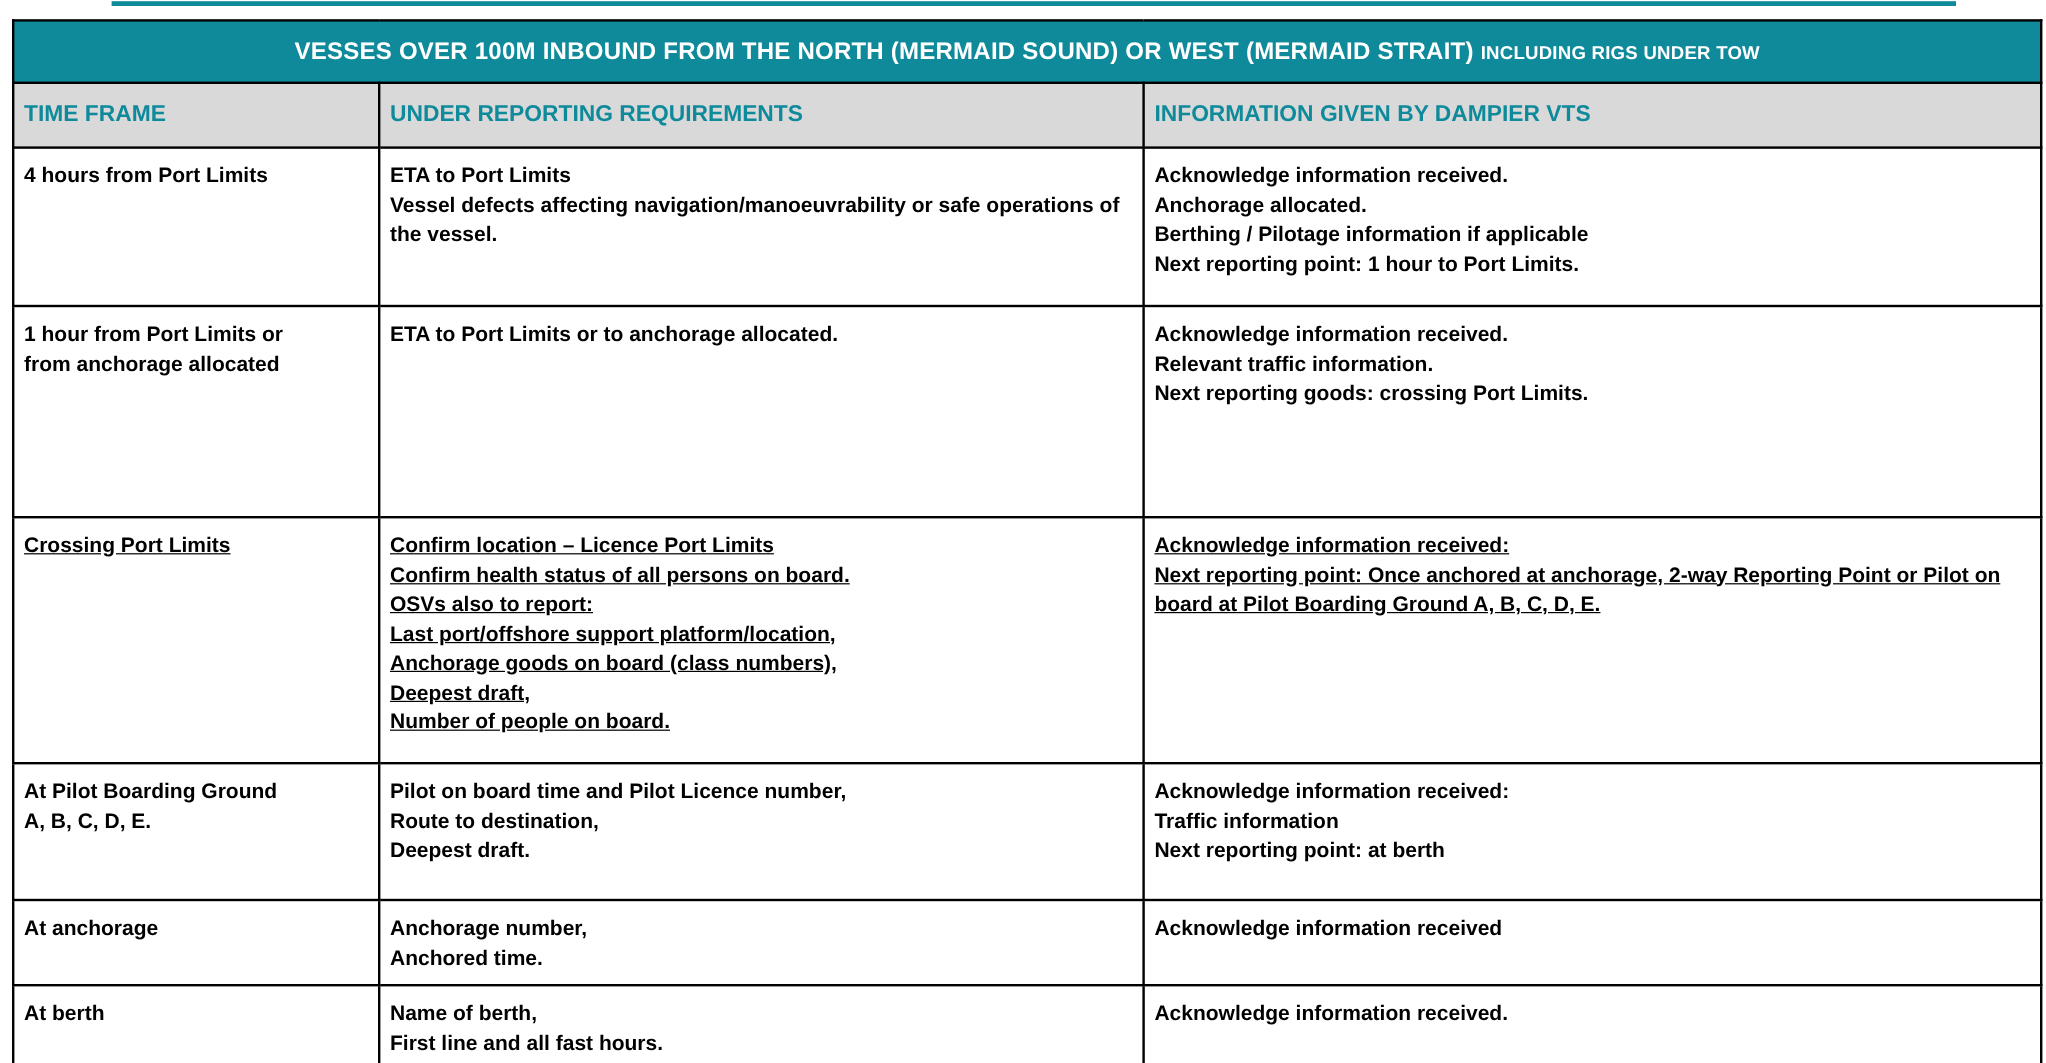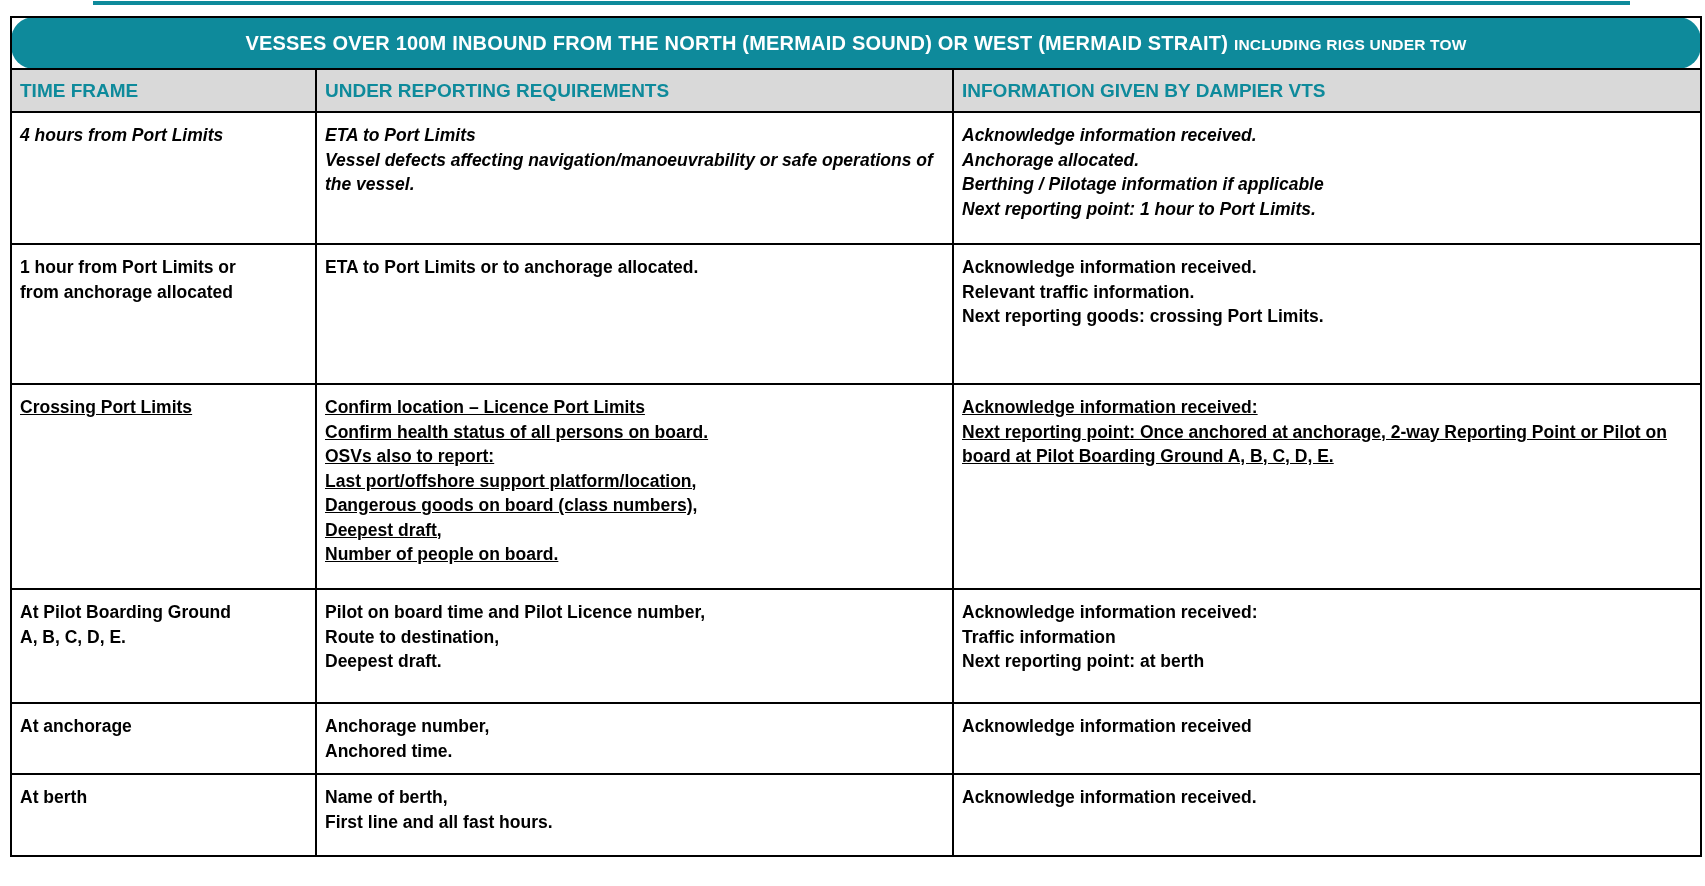--- a/index.html
+++ b/index.html
@@ -43,25 +43,24 @@
   tr.title-row th {
     height: 52px;
     background: var(--accent);
     color: var(--title-text);
     text-align: center;
     vertical-align: middle;
     font-weight: bold;
     font-size: 20px;
     letter-spacing: 0.2px;
     padding: 2px 10px;
-    border-radius: 23px;
   }
   .title-suffix { font-size: 15.5px; }
   tr.col-header-row th {
-    height: 43px;
+    height: 54px;
     background: var(--header-bg);
     color: var(--accent);
     font-size: 19px;
     font-weight: bold;
     vertical-align: middle;
     padding: 2px 10px 2px 8px;
   }
   tbody td {
     font-size: 17.5px;
     line-height: 24.5px;
@@ -89,36 +88,36 @@
         <span class="title-suffix">INCLUDING RIGS UNDER TOW</span>
       </th>
     </tr>
     <tr class="col-header-row">
       <th>TIME FRAME</th>
       <th>UNDER REPORTING REQUIREMENTS</th>
       <th>INFORMATION GIVEN BY DAMPIER VTS</th>
     </tr>
   </thead>
   <tbody>
-      <tr style="height: 132px; font-style: italic;">
+      <tr style="height: 132px;">
         <td>
           <div class="line bold">4 hours from Port Limits</div>
         </td>
         <td>
           <div class="line bold">ETA to Port Limits</div>
           <div class="line bold">Vessel defects affecting navigation/manoeuvrability or safe operations of the vessel.</div>
         </td>
         <td>
           <div class="line bold">Acknowledge information received.</div>
           <div class="line bold">Anchorage allocated.</div>
           <div class="line bold">Berthing / Pilotage information if applicable</div>
           <div class="line bold">Next reporting point: 1 hour to Port Limits.</div>
         </td>
       </tr>
-      <tr style="height: 140px; margin-top: 44px;">
+      <tr style="height: 176px; margin-top: 44px;">
         <td>
           <div class="line bold">1 hour from Port Limits or</div>
           <div class="line bold">from anchorage allocated</div>
         </td>
         <td>
           <div class="line bold">ETA to Port Limits or to anchorage allocated.</div>
         </td>
         <td>
           <div class="line bold">Acknowledge information received.</div>
           <div class="line bold">Relevant traffic information.</div>
@@ -127,21 +126,21 @@
       </tr>
       <tr style="height: 205px; text-decoration: underline;">
         <td>
           <div class="line bold">Crossing Port Limits</div>
         </td>
         <td>
           <div class="line bold">Confirm location – Licence Port Limits</div>
           <div class="line bold">Confirm health status of all persons on board.</div>
           <div class="line bold">OSVs also to report:</div>
           <div class="line bold">Last port/offshore support platform/location,</div>
-          <div class="line bold">Dangerous goods on board (class numbers),</div>
+          <div class="line bold">Anchorage goods on board (class numbers),</div>
           <div class="line bold">Deepest draft,</div>
           <div class="line bold">Number of people on board.</div>
         </td>
         <td>
           <div class="line bold">Acknowledge information received:</div>
           <div class="line bold">Next reporting point: Once anchored at anchorage, 2-way Reporting Point or Pilot on board at Pilot Boarding Ground A, B, C, D, E.</div>
         </td>
       </tr>
       <tr style="height: 114px;">
         <td>

